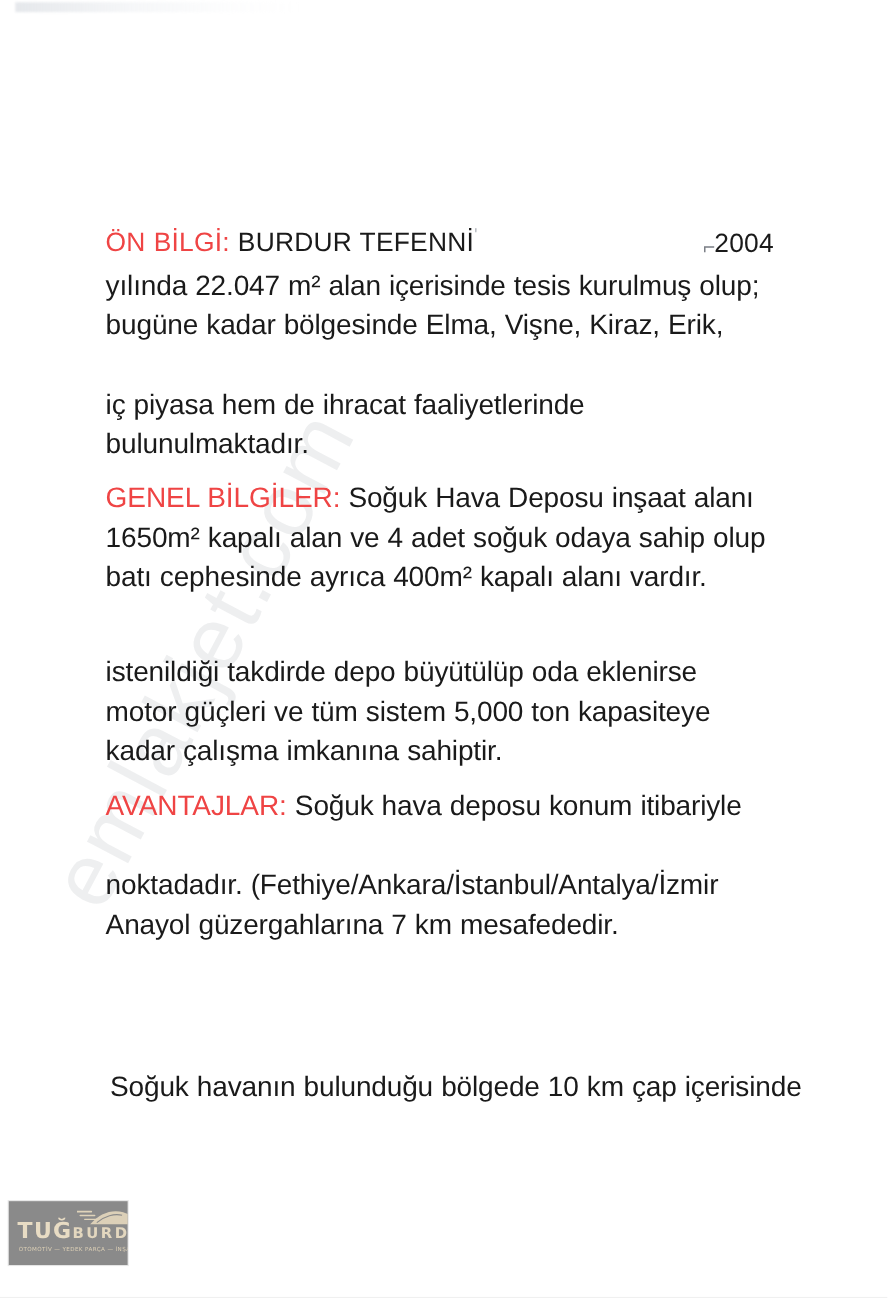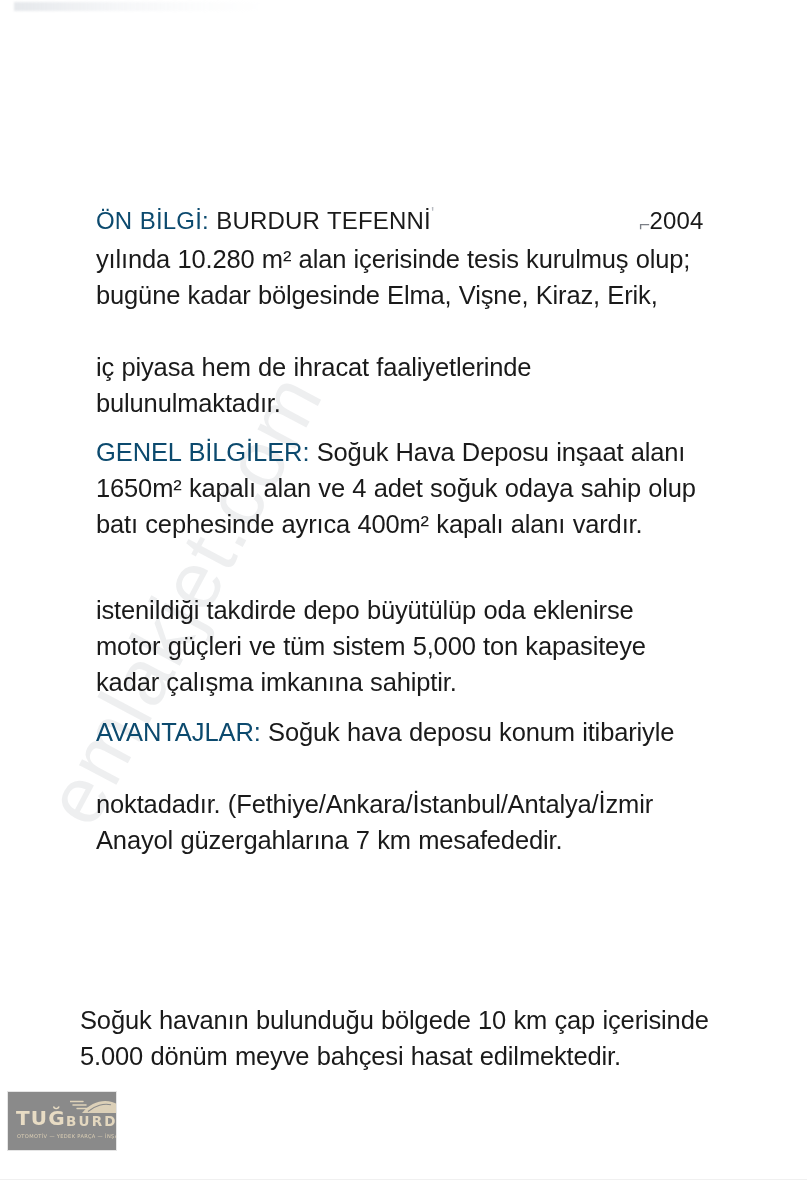--- a/index.html
+++ b/index.html
@@ -68,21 +68,21 @@
     font-size: 25.5px;
     line-height: 36px;
     letter-spacing: -0.15px;
     word-spacing: 0.4px;
     color: #1a1a1a;
   }
 
   .para.tight { margin-bottom: 13px; }
 
   .heading {
-    color: #0c4a6e;
+    color: #ef4444;
     font-weight: 400;
     letter-spacing: -0.1px;
   }
 
   .firstline-label {
     font-size: 24px;
     letter-spacing: 0.2px;
   }
 
   .ghost-mark {
@@ -104,25 +104,24 @@
     color: #7b7f86;
     font-size: 19px;
     margin-right: -1px;
     position: relative;
     top: 2px;
   }
 
   
   .closing {
     position: absolute;
-    left: 80px;
+    left: 100px;
     top: 970px;
     width: 640px;
     z-index: 2;
-    margin-top: 32px;
   }
 
   
   .logo-box {
     position: absolute;
     left: 8px;
     top: 1092px;
     width: 108px;
     height: 58px;
     background: #8a8a8a;
@@ -198,21 +197,21 @@
 <div id="page">
 
   <div class="scan-artifact"></div>
 
   <div class="watermark">emlakjet.com</div>
 
   <div class="content">
 
     <p class="para tight">
       <span class="heading firstline-label">ÖN BİLGİ:</span><span class="firstline-label">&nbsp;</span><span class="firstline-label">BURDUR TEFENNİ</span><span class="ghost-mark">'</span><span class="spacer-wide"></span><span class="year-stamp firstline-label"><span class="stamp-glyph">⌐</span><span>2004</span></span><br>
-      <span>yılında 10.280 m² alan içerisinde tesis kurulmuş olup;</span><br>
+      <span>yılında 22.047 m² alan içerisinde tesis kurulmuş olup;</span><br>
       <span>bugüne kadar bölgesinde Elma, Vişne, Kiraz, Erik,</span><br>
       <br>
       <span>iç piyasa hem de ihracat faaliyetlerinde</span><br>
       <span>bulunulmaktadır.</span>
     </p>
 
     <p class="para">
       <span class="heading">GENEL BİLGİLER:</span>
       <span>Soğuk Hava Deposu inşaat alanı</span><br>
       <span>1650m² kapalı alan ve 4 adet soğuk odaya sahip olup</span><br>
@@ -232,21 +231,20 @@
       <br>
       <span>noktadadır. (Fethiye/Ankara/İstanbul/Antalya/İzmir</span><br>
       <span>Anayol güzergahlarına 7 km mesafededir.</span>
     </p>
 
   </div>
 
   <div class="closing">
     <p class="para">
       <span>Soğuk havanın bulunduğu bölgede 10 km çap içerisinde</span><br>
-      <span>5.000 dönüm meyve bahçesi hasat edilmektedir.</span>
     </p>
   </div>
 
   <div class="logo-box">
     <div class="logo-inner">
 
       <svg class="logo-swoosh" viewBox="0 0 58 20">
         <path d="M12 16 C20 6, 32 2, 42 5 C50 7.5, 54 12, 56 16 Z" fill="#e0d4ba" opacity="0.95"></path>
         <path d="M18 14.5 C25 8.5, 34 6, 41 7.8" fill="none" stroke="#8a8a8a" stroke-width="1.1"></path>
         <path d="M0 4.5 L13 4.5" stroke="#e0d4ba" stroke-width="1.5" stroke-linecap="round"></path>

